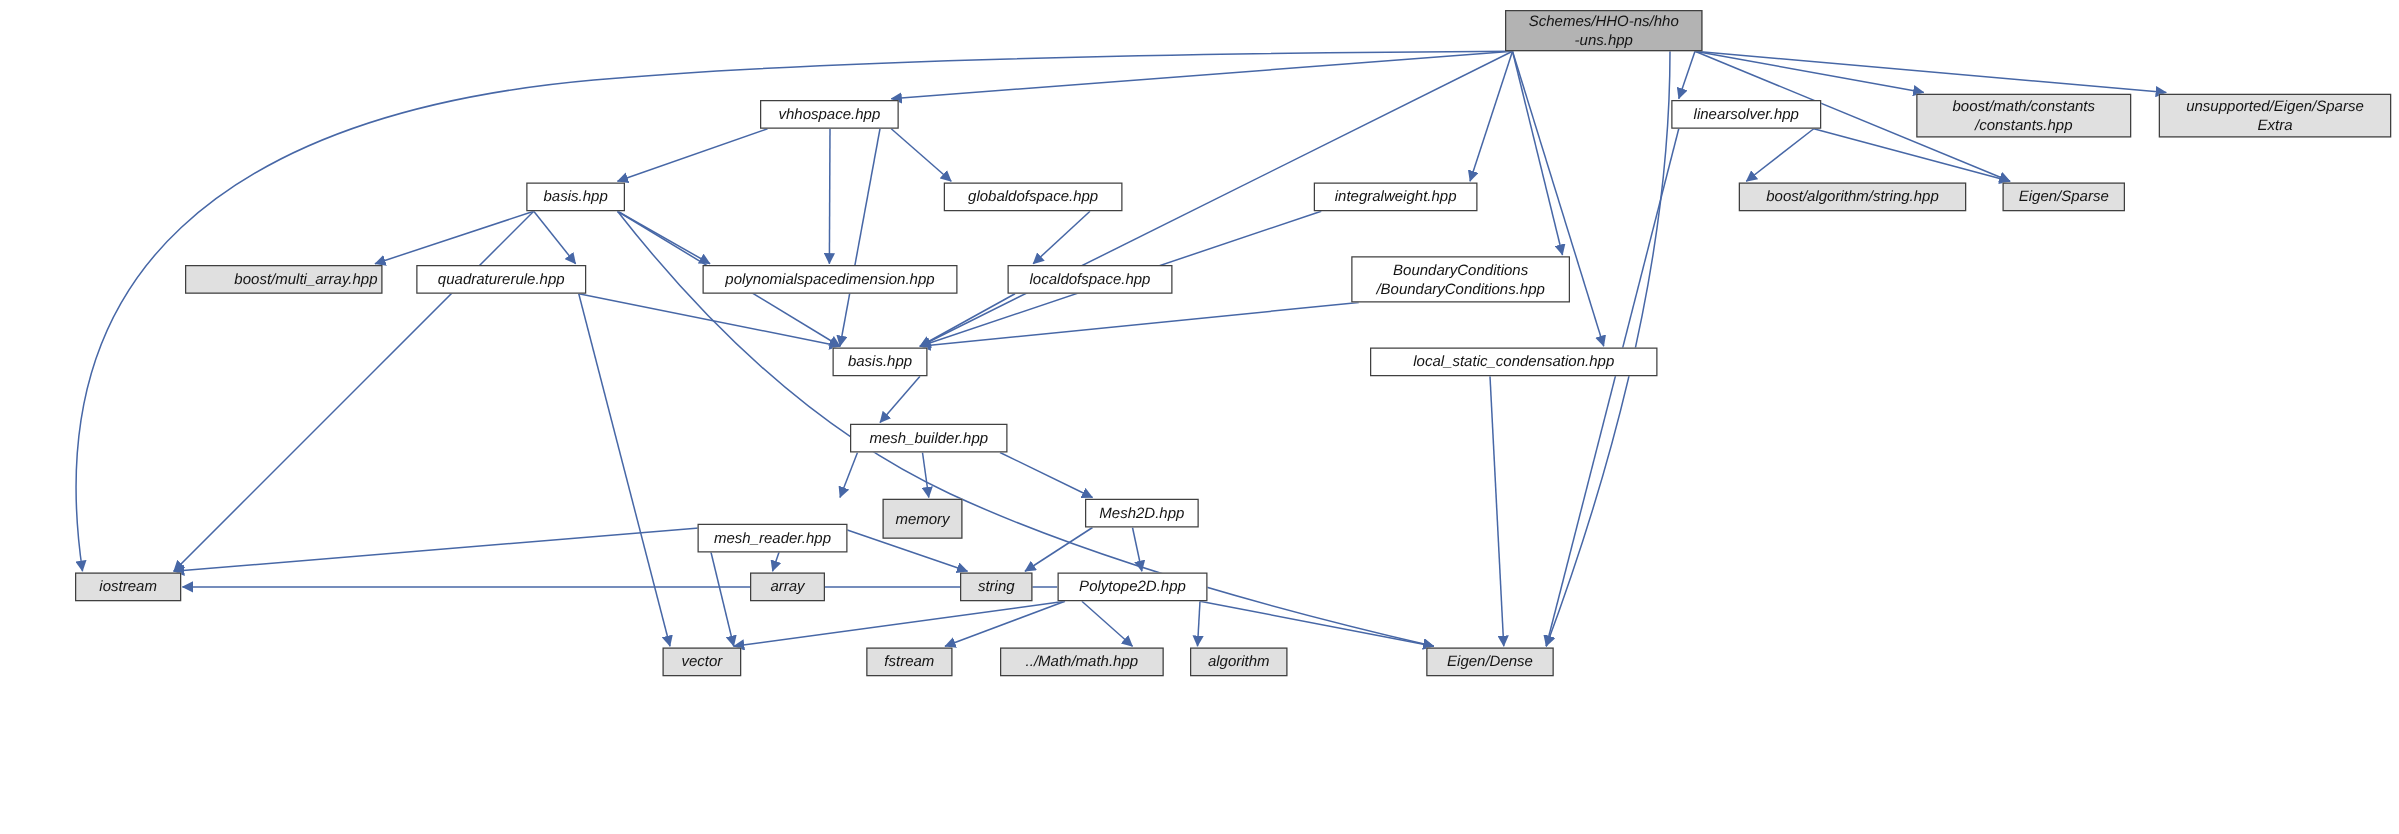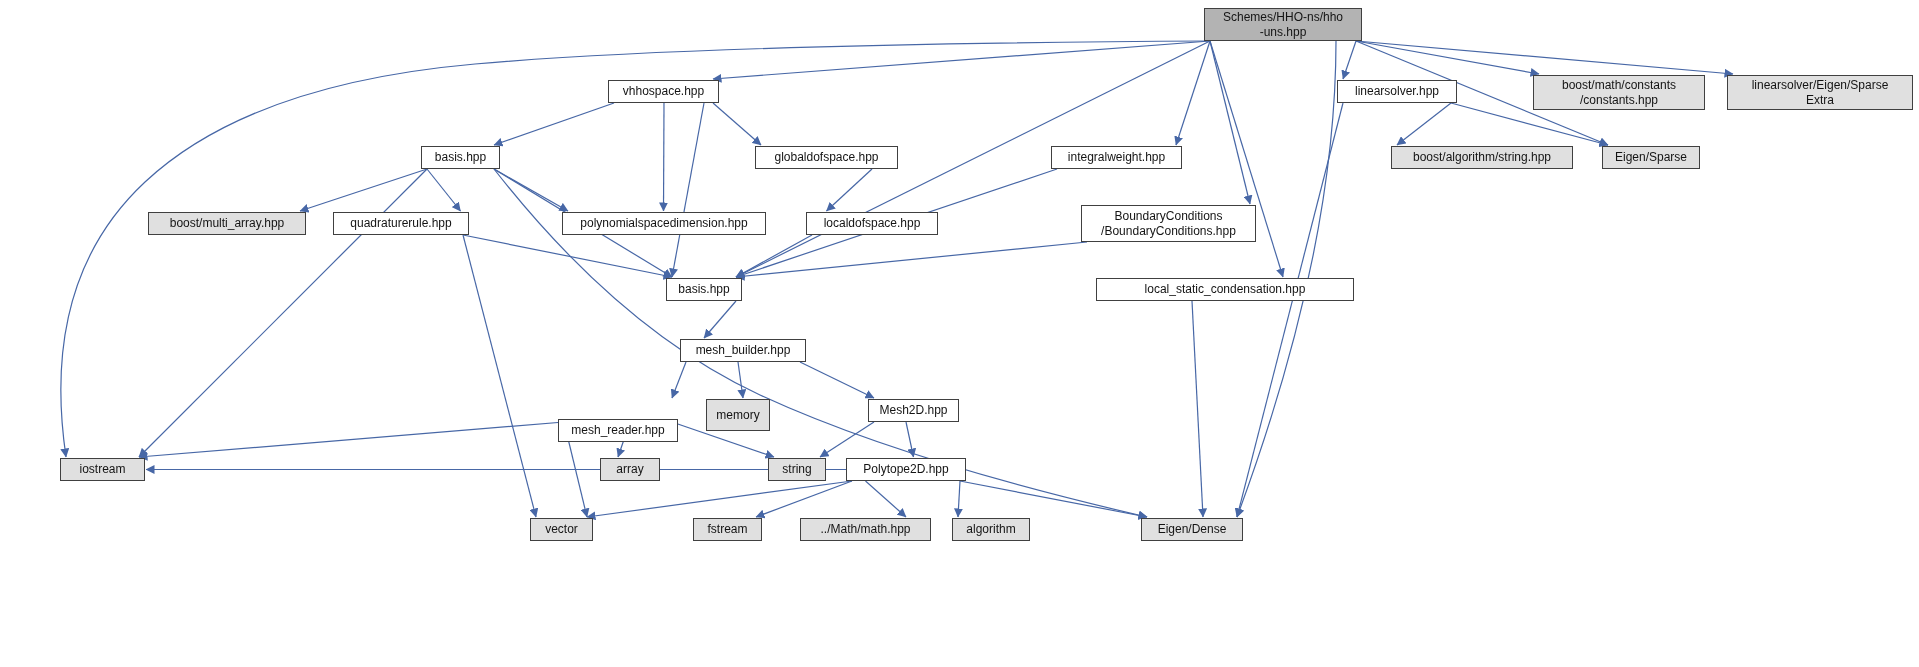--- a/index.html
+++ b/index.html
@@ -17,20 +17,21 @@
     box-sizing:border-box;
     display:flex;flex-direction:column;
     align-items:center;justify-content:center;
     background:var(--file-fill,#fff);
     border:1px solid var(--border,#404040);
     color:var(--text,#141414);
     font-size:12px;line-height:1.18;
     text-align:center;white-space:nowrap;
     padding:0 3px;
     z-index:2;
+    font-style:italic;
   }
   .node.system{background:var(--system-fill,#e0e0e0);}
   .node.main{background:var(--main-fill,#b3b3b3);}
   .node span{display:block;}
 </style>
 </head>
 <body>
 
 <div id="graph">
   <svg id="edges" width="1919" height="667">
@@ -95,58 +96,58 @@
       <span>vhhospace.hpp</span>
     </div>
     <div class="node file" style="left: 1337px; top: 80px; width: 120px; height: 23px;">
       <span>linearsolver.hpp</span>
     </div>
     <div class="node system" style="left: 1533px; top: 75px; width: 172px; height: 35px;">
       <span>boost/math/constants</span>
       <span>/constants.hpp</span>
     </div>
     <div class="node system" style="left: 1727px; top: 75px; width: 186px; height: 35px;">
-      <span>linearsolver/Eigen/Sparse</span>
+      <span>unsupported/Eigen/Sparse</span>
       <span>Extra</span>
     </div>
     <div class="node file" style="left: 421px; top: 146px; width: 79px; height: 23px;">
       <span>basis.hpp</span>
     </div>
     <div class="node file" style="left: 755px; top: 146px; width: 143px; height: 23px;">
       <span>globaldofspace.hpp</span>
     </div>
     <div class="node file" style="left: 1051px; top: 146px; width: 131px; height: 23px;">
       <span>integralweight.hpp</span>
     </div>
     <div class="node system" style="left: 1391px; top: 146px; width: 182px; height: 23px;">
       <span>boost/algorithm/string.hpp</span>
     </div>
     <div class="node system" style="left: 1602px; top: 146px; width: 98px; height: 23px;">
       <span>Eigen/Sparse</span>
     </div>
-    <div class="node system" style="left: 148px; top: 212px; width: 158px; height: 23px;">
+    <div class="node system" style="left: 148px; top: 212px; width: 158px; height: 23px; align-items: flex-end;">
       <span>boost/multi_array.hpp</span>
     </div>
     <div class="node file" style="left: 333px; top: 212px; width: 136px; height: 23px;">
       <span>quadraturerule.hpp</span>
     </div>
     <div class="node file" style="left: 562px; top: 212px; width: 204px; height: 23px;">
       <span>polynomialspacedimension.hpp</span>
     </div>
     <div class="node file" style="left: 806px; top: 212px; width: 132px; height: 23px;">
       <span>localdofspace.hpp</span>
     </div>
     <div class="node file" style="left: 1081px; top: 205px; width: 175px; height: 37px;">
       <span>BoundaryConditions</span>
       <span>/BoundaryConditions.hpp</span>
     </div>
     <div class="node file" style="left: 666px; top: 278px; width: 76px; height: 23px;">
       <span>basis.hpp</span>
     </div>
-    <div class="node file" style="left: 1096px; top: 278px; width: 258px; height: 23px;">
+    <div class="node file" style="left: 1096px; top: 278px; width: 230px; height: 23px;">
       <span>local_static_condensation.hpp</span>
     </div>
     <div class="node file" style="left: 680px; top: 339px; width: 126px; height: 23px;">
       <span>mesh_builder.hpp</span>
     </div>
     <div class="node file" style="left: 558px; top: 399px; width: 120px; height: 23px; margin-top: 20px;">
       <span>mesh_reader.hpp</span>
     </div>
     <div class="node system" style="left: 706px; top: 399px; width: 64px; height: 32px;">
       <span>memory</span>

